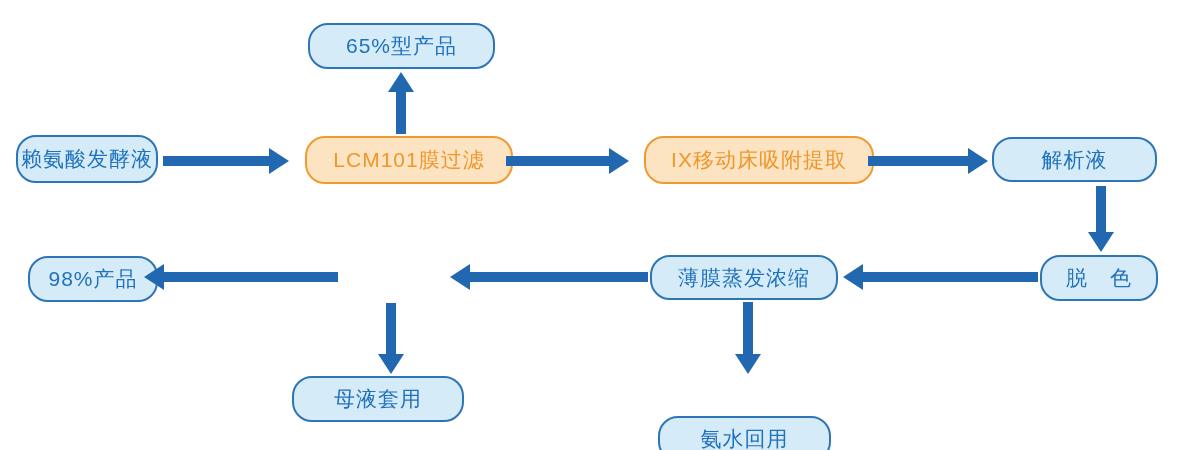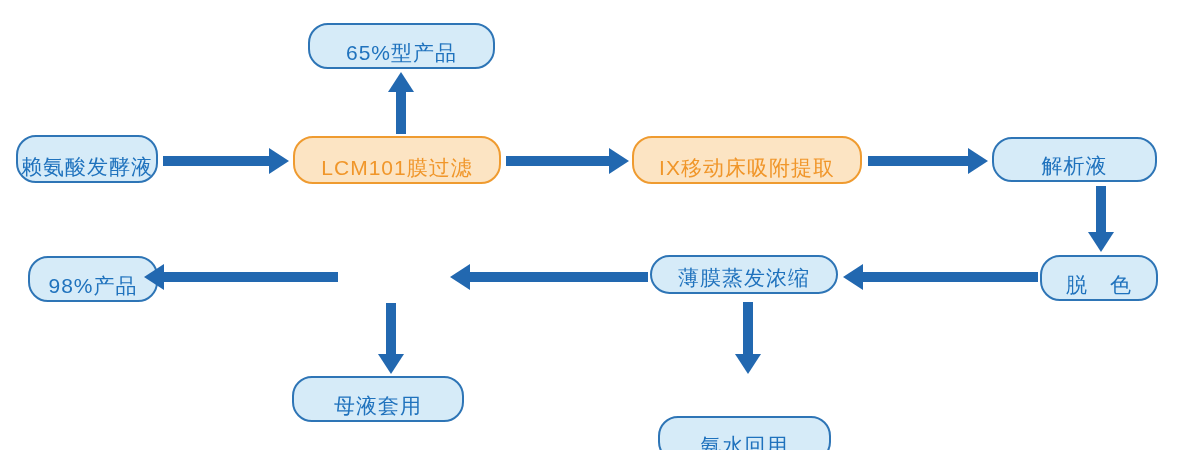--- a/index.html
+++ b/index.html
@@ -5,37 +5,38 @@
   html,body{margin:0;padding:0;background:#fff;}
   .canvas{
     position:relative;
     width:1180px;height:450px;
     background:var(--background,#ffffff);
     font-family:"Liberation Sans","DejaVu Sans",sans-serif;
     overflow:hidden;
   }
   .node{
     position:absolute;
-    display:flex;align-items:flex-end;justify-content:center;
+    display:flex;align-items:center;justify-content:center;
     box-sizing:border-box;
     border:2px solid;
     border-radius:20px;
     font-size:21px;
     white-space:nowrap;
     letter-spacing:1px;
   }
   .node.blue{
     background:var(--blue-box-fill,#d6ebf8);
     border-color:var(--blue-box-border,#2e75b6);
     color:var(--blue-text,#1f72bd);
   }
   .node.orange{
     background:var(--orange-box-fill,#fce4c3);
     border-color:var(--orange-box-border,#ef9b30);
     color:var(--orange-text,#f0962a);
+    margin-left:12px;
   }
   .arrow{position:absolute;}
   .arrow::before,.arrow::after{content:"";position:absolute;}
   .arrow-right{height:26px;}
   .arrow-right::before{left:0;right:17px;top:8px;height:10px;background:var(--arrow,#2268b0);}
   .arrow-right::after{right:0;top:0;width:0;height:0;
     border-top:13px solid transparent;border-bottom:13px solid transparent;
     border-left:20px solid var(--arrow,#2268b0);}
   .arrow-left{height:26px;}
   .arrow-left::before{left:17px;right:0;top:8px;height:10px;background:var(--arrow,#2268b0);}
@@ -53,21 +54,21 @@
     border-left:13px solid transparent;border-right:13px solid transparent;
     border-top:20px solid var(--arrow,#2268b0);}
 
   
   #n-lysine  {left:16px;  top:135px; width:142px; height:48px;}
   #n-p65     {left:308px; top:23px;  width:187px; height:46px;}
   #n-lcm     {left:293px; top:136px; width:208px; height:48px;}
   #n-ix      {left:632px; top:136px; width:230px; height:48px;}
   #n-analysis{left:992px; top:137px; width:165px; height:45px;}
   #n-decolor {left:1040px;top:255px; width:118px; height:46px;}
-  #n-evap    {left:650px; top:255px; width:188px; height:39px;}
+  #n-evap    {left:650px; top:255px; width:188px; height:45px;}
   #n-crystal {left:340px; top:255px; width:107px; height:46px;}
   #n-p98     {left:12px;  top:256px; width:130px; height:46px;margin-left:16px;}
   #n-mother  {left:292px; top:376px; width:172px; height:46px;}
   #n-ammonia {left:658px; top:376px; width:173px; height:46px;margin-top:40px;}
 
   
   #a-broth-lcm    {left:163px; top:148px; width:126px;}
   #a-lcm-p65      {left:388px; top:72px;  height:62px;}
   #a-lcm-ix       {left:506px; top:148px; width:123px;}
   #a-ix-analysis  {left:868px; top:148px; width:120px;}

